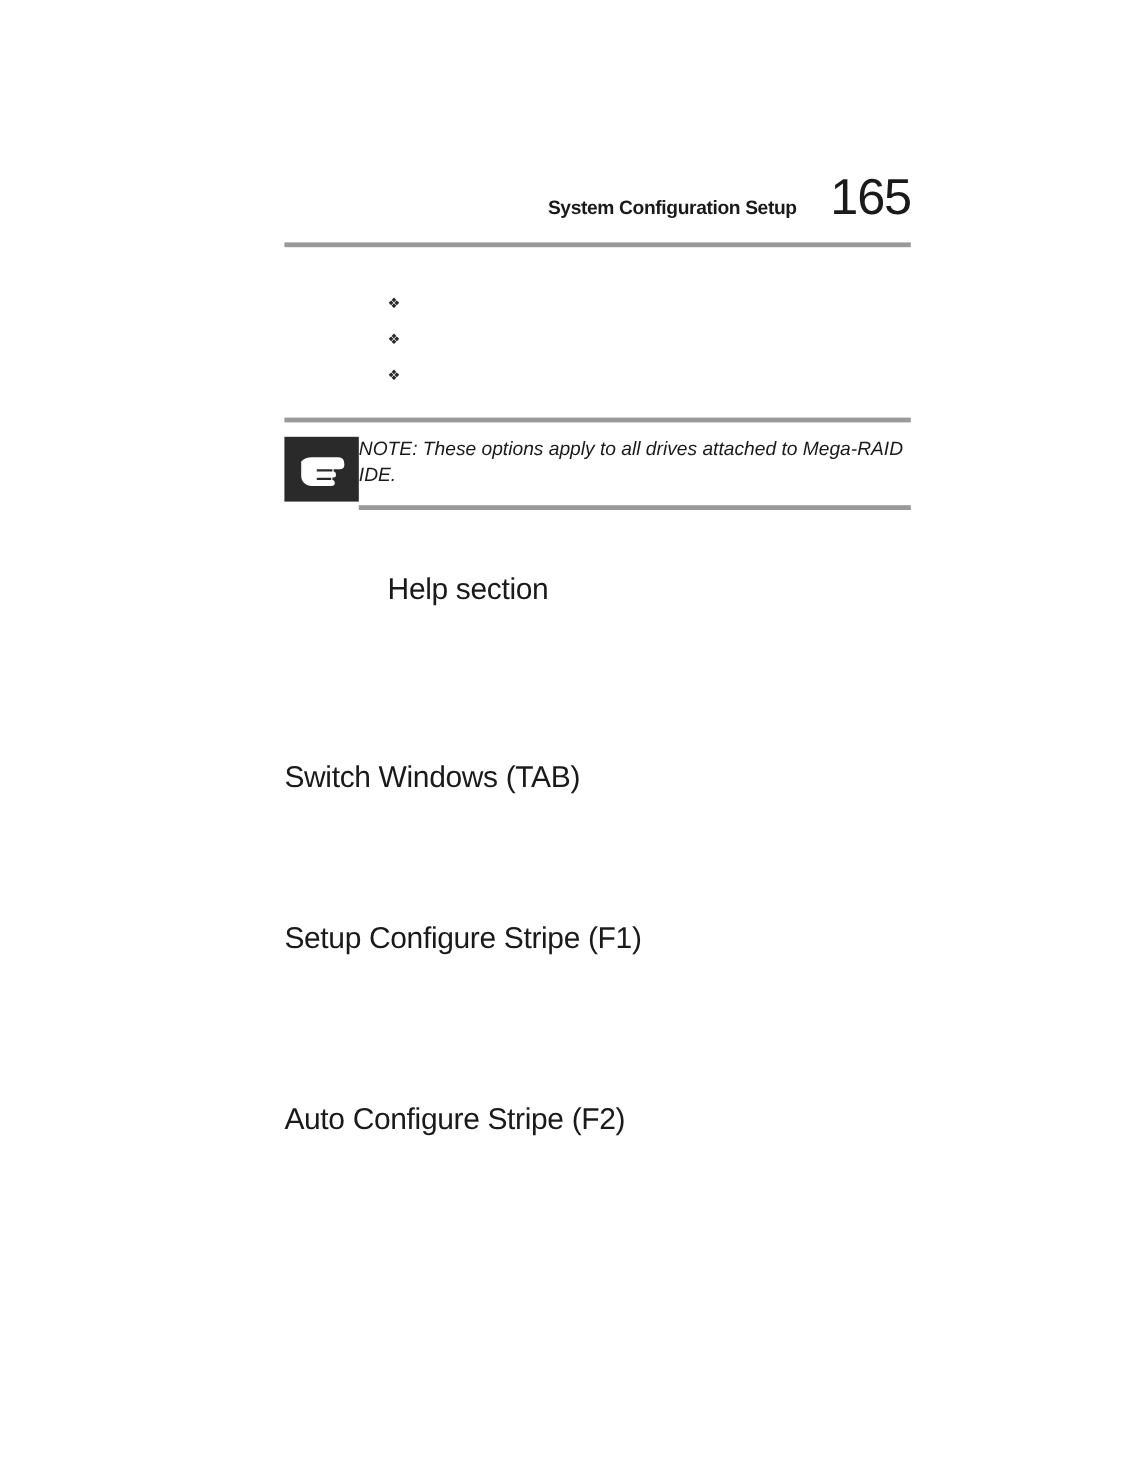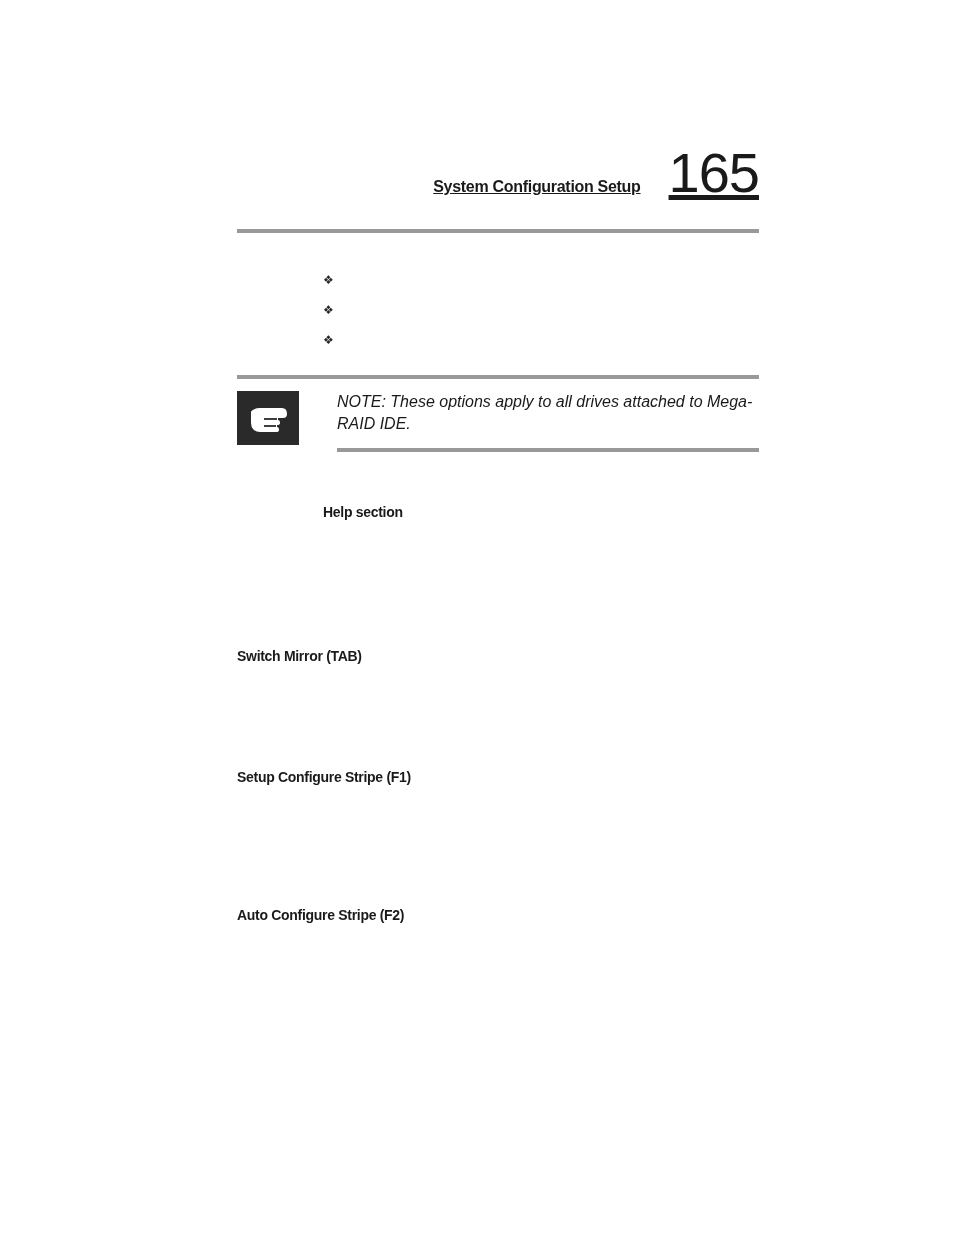--- a/index.html
+++ b/index.html
@@ -12,30 +12,29 @@
       position: relative;
     }
     .page {
       padding: 140px 195px 0 237px;
     }
     .header {
       display: flex;
       justify-content: flex-end;
       align-items: baseline;
       gap: 28px;
-      margin-bottom: 24px;
-      text-decoration: underline;
+      margin-bottom: 14px;
     }
     .header-title {
       font-weight: bold;
       font-size: 16px;
       letter-spacing: -0.3px;
     }
     .page-number {
-      font-size: 56px;
+      font-size: 42px;
       font-weight: 300;
       letter-spacing: -1px;
       font-family: Arial, Helvetica, sans-serif;
     }
     .header-rule {
       border: none;
       border-top: 4px solid #999;
       margin-bottom: 36px;
     }
     .bullet-list {
@@ -55,21 +54,20 @@
     }
     .bullet-text {
       font-size: 14px;
     }
     .note-rule {
       border: none;
       border-top: 4px solid #999;
     }
     .note-section {
       display: flex;
-      gap: 38px;
       margin-top: 12px;
     }
     .note-icon-box {
       width: 62px;
       height: 54px;
       background: #2a2a2a;
       display: flex;
       align-items: center;
       justify-content: center;
       flex-shrink: 0;
@@ -85,22 +83,22 @@
       font-style: italic;
       font-size: 16px;
       line-height: 1.4;
       margin-bottom: 12px;
     }
     .note-bottom-rule {
       border: none;
       border-top: 4px solid #999;
     }
     .section-heading {
-      font-weight: bold;
-      font-size: 14px;
+      font-weight: normal;
+      font-size: 25px;
       margin-top: 52px;
       margin-left: 86px;
       letter-spacing: -0.3px;
     }
     .section-heading.flush {
       margin-left: 0;
     }
     .h-switch { margin-top: 128px; }
     .h-stripe { margin-top: 105px; }
     .h-mirror { margin-top: 122px; }
@@ -142,17 +140,17 @@
         <line x1="20" y1="29" x2="32" y2="29" stroke="#2a2a2a" stroke-width="1.8"></line>
       </svg>
     </div>
     <div class="note-text-wrap">
       <div class="note-text">NOTE: These options apply to all drives attached to Mega-RAID IDE.</div>
       <hr class="note-bottom-rule">
     </div>
   </div>
 
   <div class="section-heading">Help section</div>
-  <div class="section-heading flush h-switch">Switch Mirror (TAB)</div>
+  <div class="section-heading flush h-switch">Switch Windows (TAB)</div>
   <div class="section-heading flush h-stripe">Setup Configure Stripe (F1)</div>
   <div class="section-heading flush h-mirror">Auto Configure Stripe (F2)</div>
 
 </div>
 
 </body></html>

